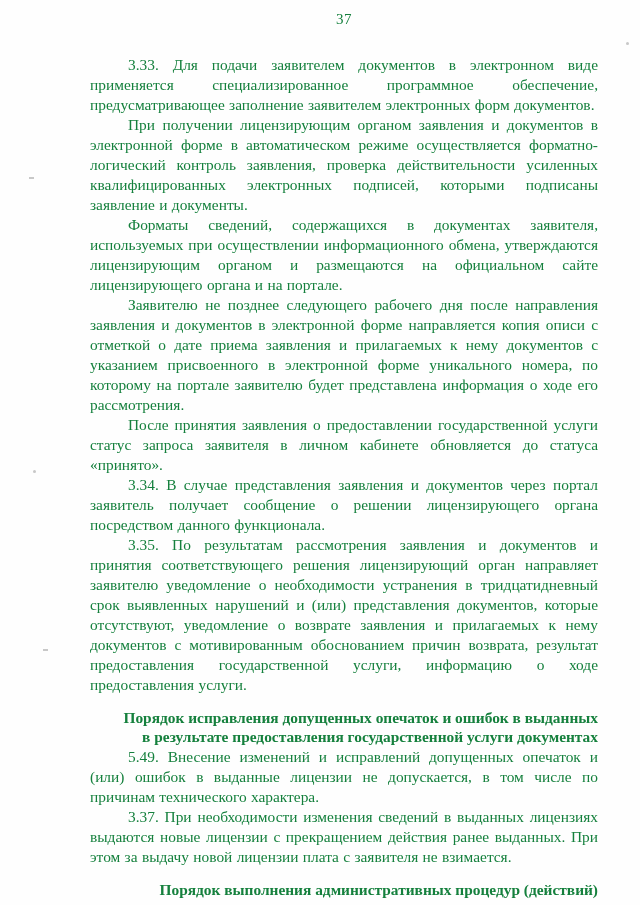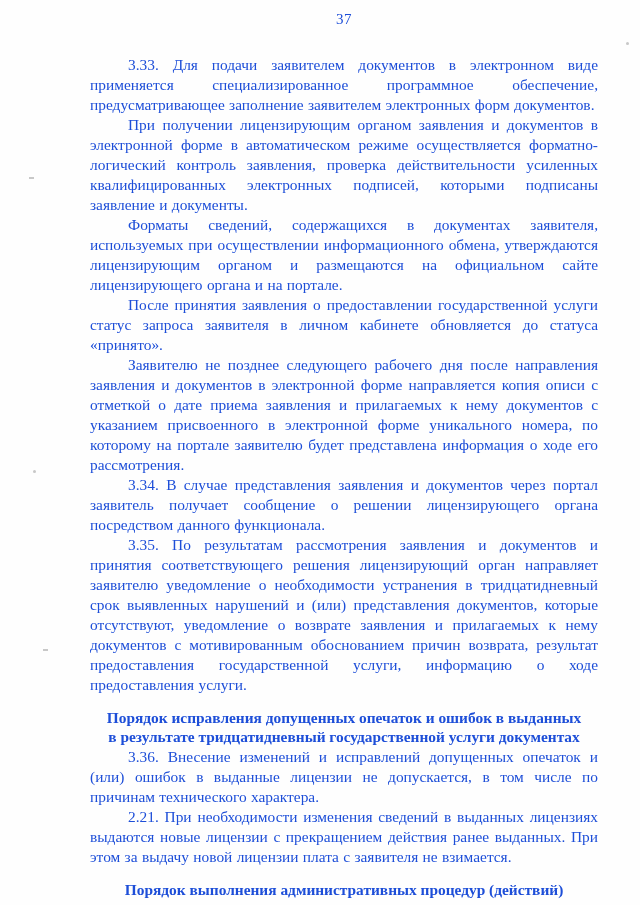--- a/index.html
+++ b/index.html
@@ -7,21 +7,21 @@
     padding: 0;
     background: #ffffff;
   }
   .page {
     position: relative;
     width: 640px;
     height: 905px;
     background: #fefefe;
     overflow: hidden;
     font-family: "Liberation Serif", "DejaVu Serif", serif;
-    color: #1d4ed8;
+    color: #15803d;
   }
   .column {
     position: absolute;
     left: 90px;
     top: 0;
     width: 508px;
   }
   .page-number {
     text-align: center;
     font-size: 15px;
@@ -39,20 +39,21 @@
   }
   .heading {
     margin: 13px 0 0 0;
     font-size: 15.4px;
     line-height: 19.3px;
     font-weight: bold;
     text-align: center;
   }
   .heading .hline {
     display: block;
+    text-align: right;
   }
   .artifact {
     position: absolute;
     background: #9a9a9a;
     opacity: 0.55;
   }
   .artifact.dot { width: 3px; height: 3px; border-radius: 50%; }
   .artifact.dash { width: 5px; height: 2px; }
 </style>
 </head>
@@ -63,36 +64,36 @@
   <div class="column">
 
     <div class="page-number">37</div>
 
     <p class="para">3.33. Для подачи заявителем документов в электронном виде применяется специализированное программное обеспечение, предусматривающее заполнение заявителем электронных форм документов.</p>
 
     <p class="para">При получении лицензирующим органом заявления и документов в электронной форме в автоматическом режиме осуществляется форматно-логический контроль заявления, проверка действительности усиленных квалифицированных электронных подписей, которыми подписаны заявление и документы.</p>
 
     <p class="para">Форматы сведений, содержащихся в документах заявителя, используемых при осуществлении информационного обмена, утверждаются лицензирующим органом и размещаются на официальном сайте лицензирующего органа и на портале.</p>
 
+    <p class="para">Заявителю не позднее следующего рабочего дня после направления заявления и документов в электронной форме направляется копия описи с отметкой о дате приема заявления и прилагаемых к нему документов с указанием присвоенного в электронной форме уникального номера, по которому на портале заявителю будет представлена информация о ходе его рассмотрения.</p>
+
     <p class="para">После принятия заявления о предоставлении государственной услуги статус запроса заявителя в личном кабинете обновляется до статуса «принято».</p>
-
-    <p class="para">Заявителю не позднее следующего рабочего дня после направления заявления и документов в электронной форме направляется копия описи с отметкой о дате приема заявления и прилагаемых к нему документов с указанием присвоенного в электронной форме уникального номера, по которому на портале заявителю будет представлена информация о ходе его рассмотрения.</p>
 
     <p class="para">3.34. В случае представления заявления и документов через портал заявитель получает сообщение о решении лицензирующего органа посредством данного функционала.</p>
 
     <p class="para">3.35. По результатам рассмотрения заявления и документов и принятия соответствующего решения лицензирующий орган направляет заявителю уведомление о необходимости устранения в тридцатидневный срок выявленных нарушений и (или) представления документов, которые отсутствуют, уведомление о возврате заявления и прилагаемых к нему документов с мотивированным обоснованием причин возврата, результат предоставления государственной услуги, информацию о ходе предоставления услуги.</p>
 
     <div class="heading">
       <span class="hline">Порядок исправления допущенных опечаток и ошибок в выданных</span>
-      <span class="hline">в результате тридцатидневный государственной услуги документах</span>
+      <span class="hline">в результате предоставления государственной услуги документах</span>
     </div>
 
-    <p class="para">3.36. Внесение изменений и исправлений допущенных опечаток и (или) ошибок в выданные лицензии не допускается, в том числе по причинам технического характера.</p>
+    <p class="para">5.49. Внесение изменений и исправлений допущенных опечаток и (или) ошибок в выданные лицензии не допускается, в том числе по причинам технического характера.</p>
 
-    <p class="para">2.21. При необходимости изменения сведений в выданных лицензиях выдаются новые лицензии с прекращением действия ранее выданных. При этом за выдачу новой лицензии плата с заявителя не взимается.</p>
+    <p class="para">3.37. При необходимости изменения сведений в выданных лицензиях выдаются новые лицензии с прекращением действия ранее выданных. При этом за выдачу новой лицензии плата с заявителя не взимается.</p>
 
 
     <div class="heading">
       <span class="hline">Порядок выполнения административных процедур (действий)</span>
 
     </div>
 
   </div>
 
   <div class="artifact dot" style="left:626px; top:42px;"></div>

